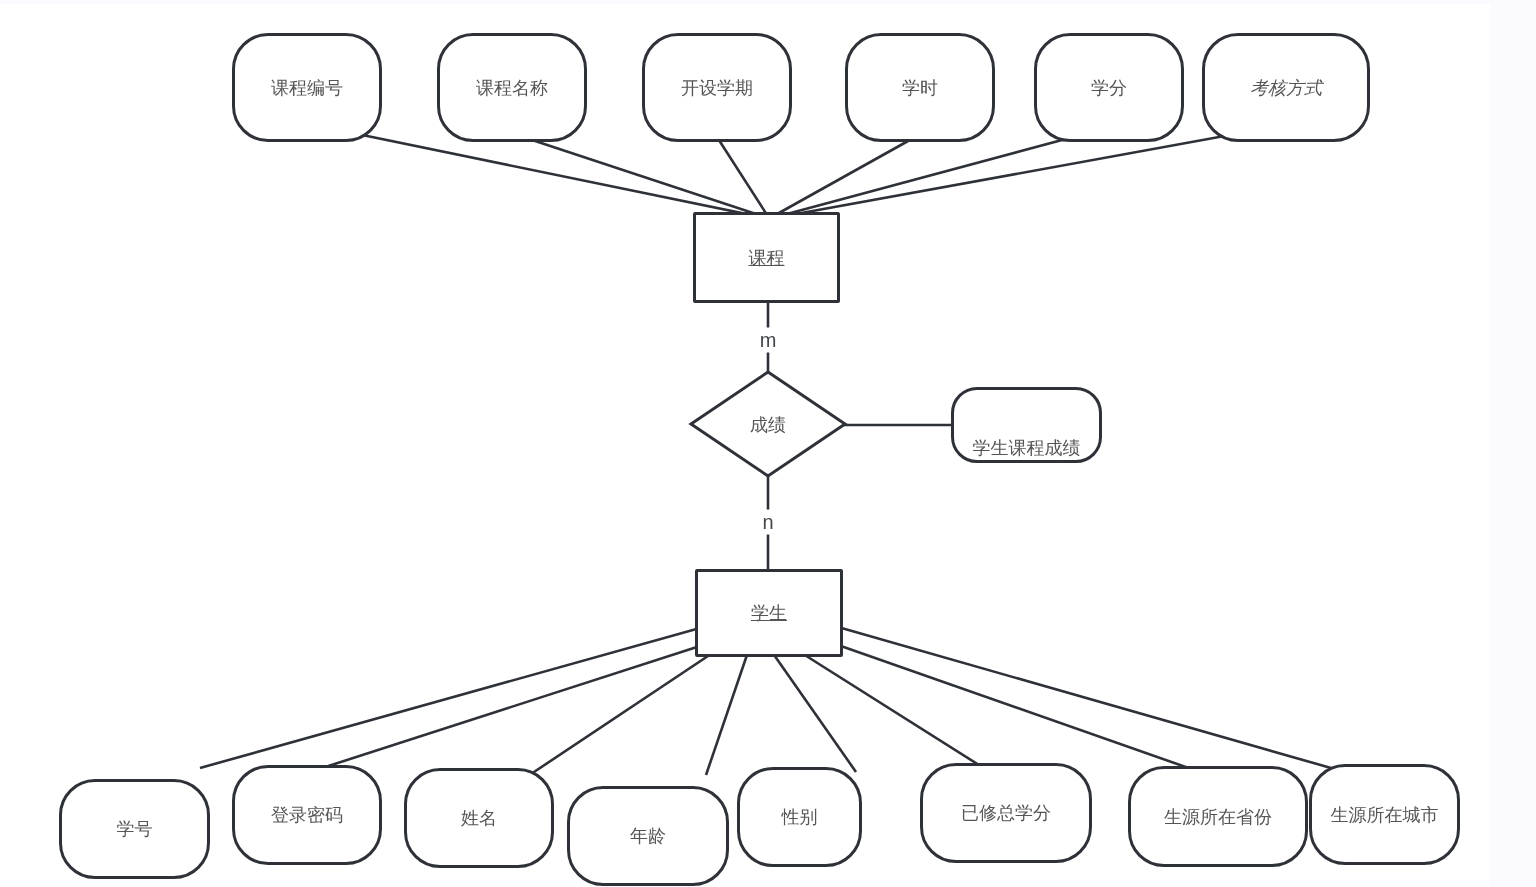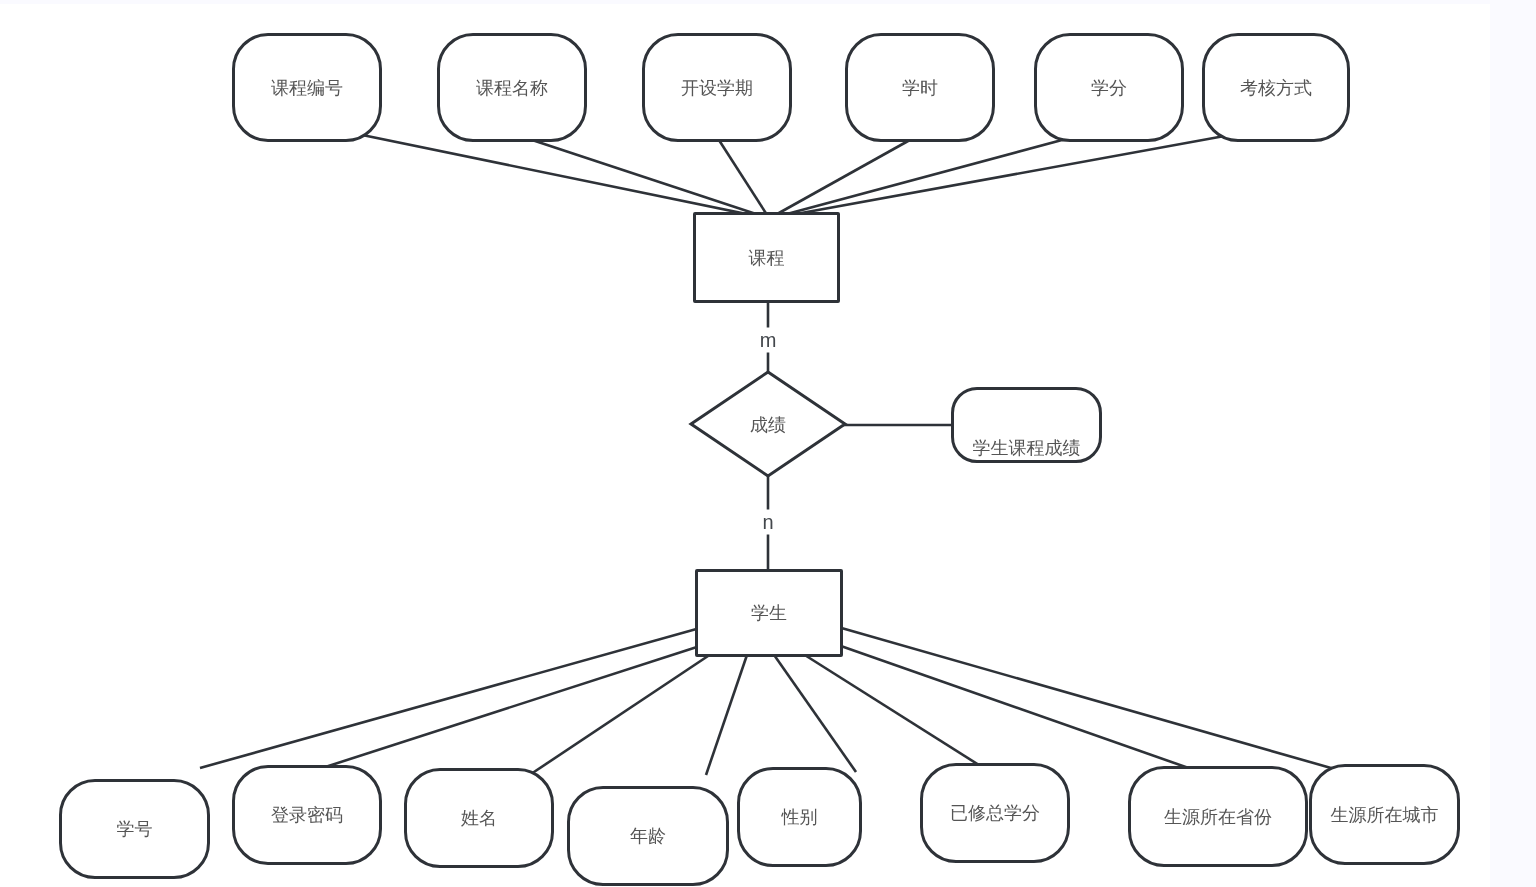--- a/index.html
+++ b/index.html
@@ -14,21 +14,21 @@
   .edge-strip-right { position:absolute; left:1490px; top:0; width:46px; height:887px; background:var(--edge); }
   svg.wires { position:absolute; left:0; top:0; }
   svg.wires line { stroke:var(--stroke); stroke-width:2.6; }
   svg.wires polygon { stroke:var(--stroke); stroke-width:3; fill:#fff; }
   .shape {
     position:absolute; background:#fff; border:3px solid var(--stroke);
     display:flex; align-items:center; justify-content:center;
     color:var(--text); font-size:18px; white-space:nowrap;
   }
   .attr { border-radius:36px; }
-  .entity { border-radius:2px; }
+  .entity { border-radius:2px;text-decoration:underline; }
   .note { border-radius:26px; }
   .diamond-label {
     position:absolute; color:var(--text); font-size:18px;
     transform:translate(-50%,-50%); white-space:nowrap;
   }
   .card-label {
     position:absolute; transform:translate(-50%,-50%);
     background:#fff; padding:1px 5px; color:#43474c; font-size:20px;
   }
 </style>
@@ -72,21 +72,21 @@
   </div>
   <div class="shape attr" style="left:642px; top:33px; width:150px; height:109px;">
     <span>开设学期</span>
   </div>
   <div class="shape attr" style="left:845px; top:33px; width:150px; height:109px;">
     <span>学时</span>
   </div>
   <div class="shape attr" style="left:1034px; top:33px; width:150px; height:109px;">
     <span>学分</span>
   </div>
-  <div class="shape attr" style="left:1202px; top:33px; width:148px; height:109px;">
+  <div class="shape attr" style="left:1202px; top:33px; width:168px; height:109px;font-style:italic;">
     <span>考核方式</span>
   </div>
 
   <div class="shape entity" style="left:693px; top:212px; width:147px; height:91px;">
     <span>课程</span>
   </div>
 
   <div class="card-label" style="left:768px; top:340px;">m</div>
   <div class="card-label" style="left:768px; top:522px;">n</div>
 
@@ -108,21 +108,21 @@
   </div>
   <div class="shape attr" style="left:404px; top:768px; width:150px; height:100px;">
     <span>姓名</span>
   </div>
   <div class="shape attr" style="left:567px; top:786px; width:162px; height:100px;">
     <span>年龄</span>
   </div>
   <div class="shape attr" style="left:737px; top:767px; width:125px; height:100px;">
     <span>性别</span>
   </div>
-  <div class="shape attr" style="left:920px; top:763px; width:150px; height:100px;">
+  <div class="shape attr" style="left:920px; top:763px; width:172px; height:100px;">
     <span>已修总学分</span>
   </div>
   <div class="shape attr" style="left:1128px; top:766px; width:180px; height:101px;">
     <span>生源所在省份</span>
   </div>
   <div class="shape attr" style="left:1309px; top:764px; width:151px; height:101px;">
     <span>生源所在城市</span>
   </div>
 
   <div class="edge-strip-top"></div>

